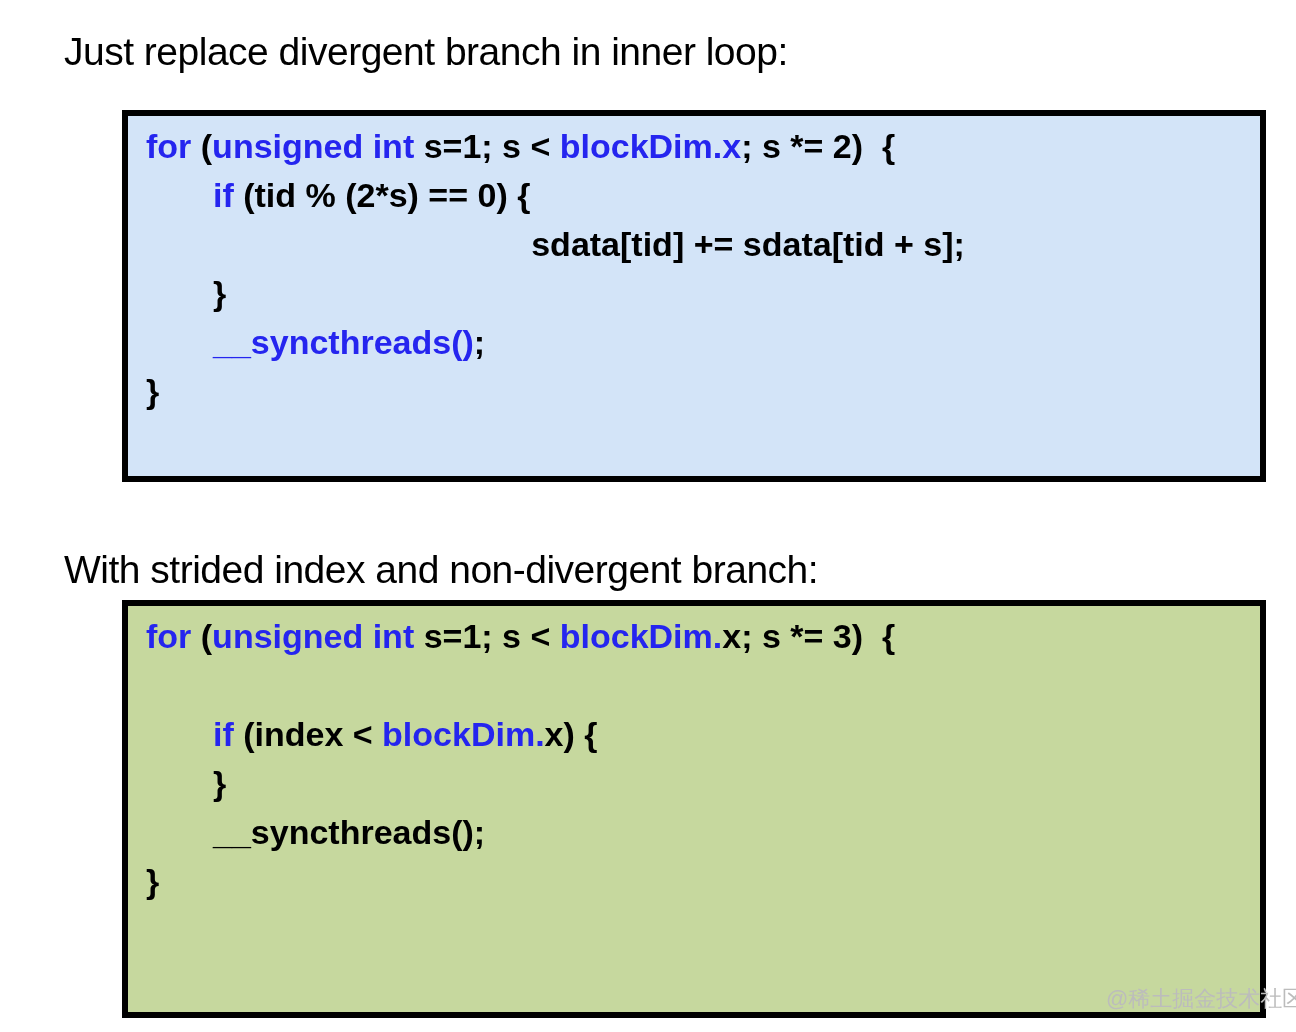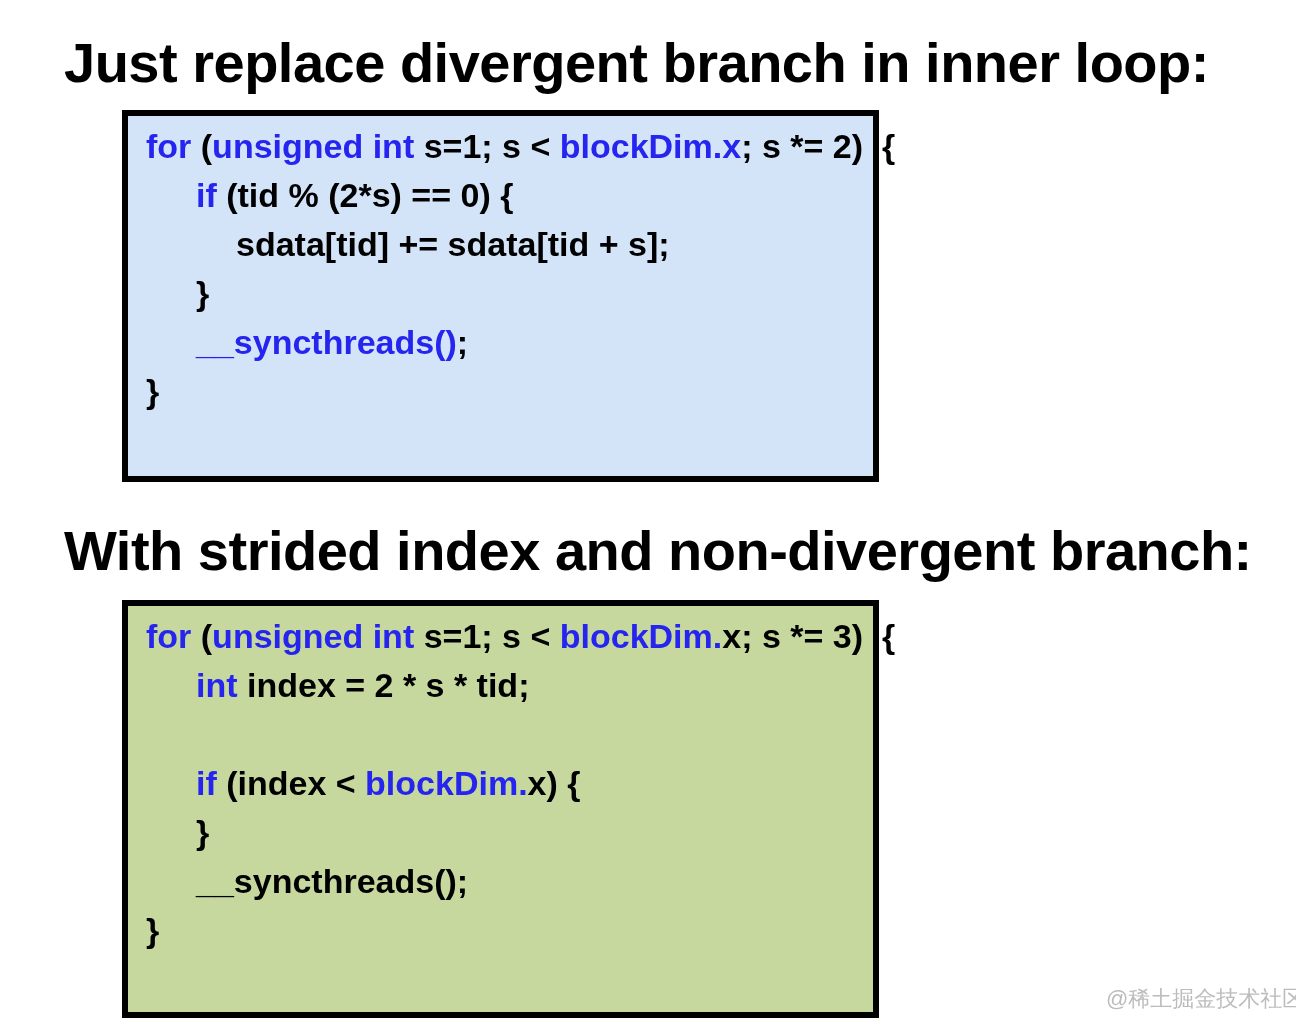--- a/index.html
+++ b/index.html
@@ -10,47 +10,47 @@
   html,body{width:1296px;height:1032px;}
   body{
     background:#ffffff;
     font-family:"Liberation Sans", sans-serif;
     position:relative;
     overflow:hidden;
   }
   .slide{position:absolute;inset:0;}
   .title{
     position:absolute;
-    font-size:56px;
-    font-weight:bold;
+    font-size:39px;
+    font-weight:normal;
     color:#000000;
     letter-spacing:-0.5px;
     white-space:nowrap;
   }
   .title1{left:64px;top:30px;}
-  .title2{left:64px;top:518px;}
+  .title2{left:64px;top:548px;}
   .code-block{
     position:absolute;
     left:122px;
-    width:757px;
+    width:1144px;
     border:6px solid #000000;
     padding:6px 0 0 18px;
   }
   .block1{top:110px;height:372px;}
   .block2{top:600px;height:418px;}
   .code-line{
     font-size:34px;
     line-height:49px;
     font-weight:bold;
     white-space:pre;
     color:var(--code-black);
   }
   .indent-0{margin-left:0;}
-  .indent-1{margin-left:50px;}
-  .indent-2{margin-left:90px;}
+  .indent-1{margin-left:67px;}
+  .indent-2{margin-left:90px;text-align:center;}
   .kw{color:var(--kw);}
   .code-text{color:var(--code-black);}
   .watermark{
     position:absolute;
     left:1106px;
     top:984px;
     font-size:22px;
     font-weight:normal;
     color:#bcbcbc;
     white-space:nowrap;
@@ -69,21 +69,20 @@
       <div class="code-line indent-2"><span class="code-text">sdata[tid] += sdata[tid + s];</span></div>
       <div class="code-line indent-1"><span class="code-text">}</span></div>
       <div class="code-line indent-1"><span class="kw">__syncthreads()</span><span class="code-text">;</span></div>
       <div class="code-line indent-0"><span class="code-text">}</span></div>
     </div>
 
   <h1 class="title title2">With strided index and non-divergent branch:</h1>
 
   <div class="code-block block2" style="background: rgb(198, 216, 158);">
       <div class="code-line indent-0"><span class="kw">for </span><span class="code-text">(</span><span class="kw">unsigned int </span><span class="code-text">s=1; s &lt; </span><span class="kw">blockDim.</span><span class="code-text">x; s *= 3)  {</span></div>
-      <div class="code-line indent-1"><span class="kw">int </span><span class="code-text">index = 2 * s * tid;</span></div>
       <div class="code-line indent-1">&nbsp;</div>
       <div class="code-line indent-1"><span class="kw">if </span><span class="code-text">(index &lt; </span><span class="kw">blockDim.</span><span class="code-text">x) {</span></div>
       <div class="code-line indent-1"><span class="code-text">}</span></div>
       <div class="code-line indent-1"><span class="code-text">__syncthreads();</span></div>
       <div class="code-line indent-0"><span class="code-text">}</span></div>
     </div>
 
   <div class="watermark">@稀土掘金技术社区</div>
 
 </div>

